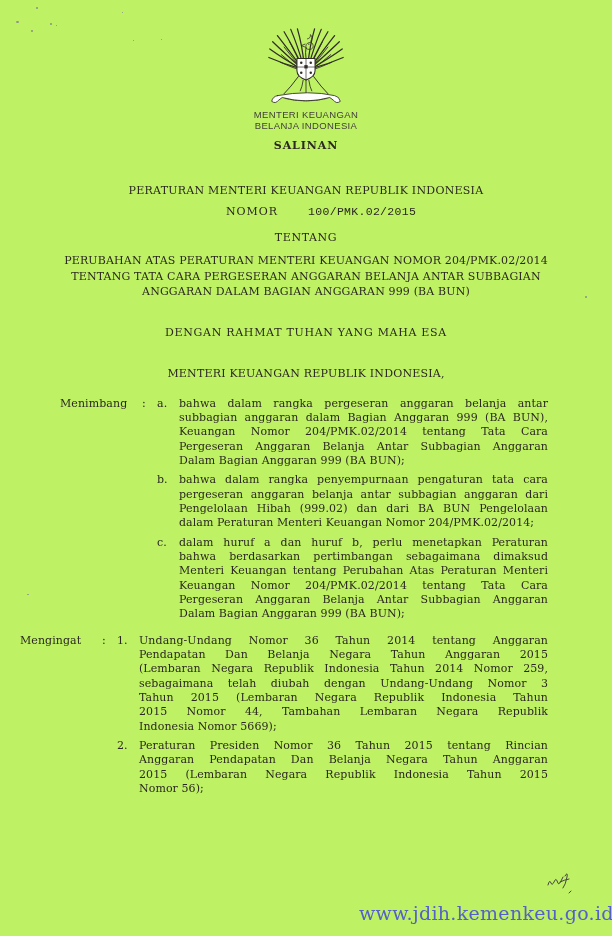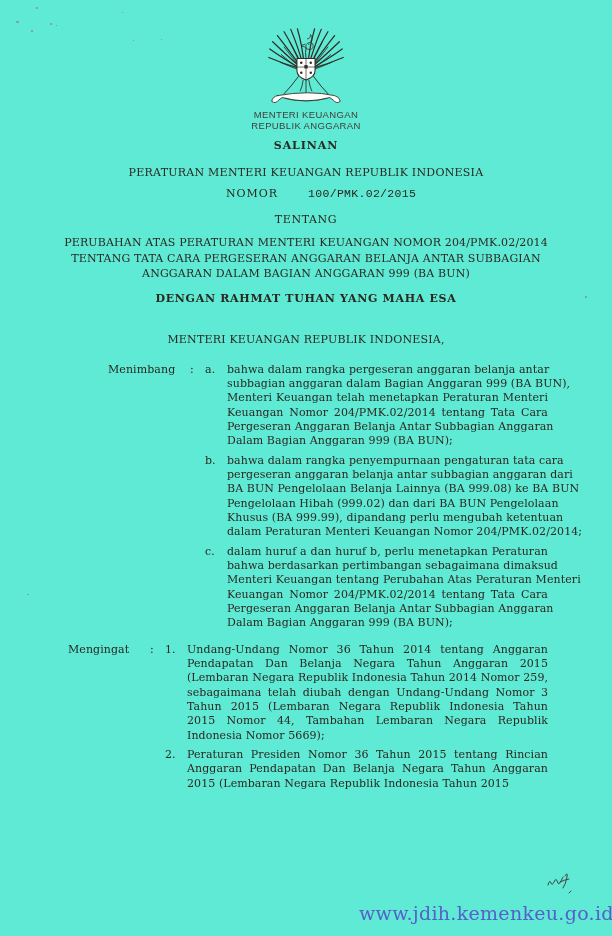--- a/index.html
+++ b/index.html
@@ -1,36 +1,36 @@
 <!DOCTYPE html>
 <html><head>
 <meta charset="utf-8">
 <style>
   html,body { margin:0; padding:0; background:#fdfdfc; }
   .page {
     position:relative; width:612px; height:936px; overflow:hidden;
-    background:#5eead4; font-family:"DejaVu Serif", serif; color:#2b2821;
+    background:#bef264; font-family:"DejaVu Serif", serif; color:#2b2821;
   }
   .emblem { display:block; margin:27px auto 0 auto; }
   .ministry {
     margin-top:2px; text-align:center;
     font-family:"Liberation Sans", sans-serif; font-size:9.5px; line-height:10.5px;
     letter-spacing:0.35px; color:#413e39;
   }
   .salinan { margin-top:8px; text-align:center; font-weight:bold; font-size:11px; letter-spacing:0.9px; }
-  .reg-title { margin-top:14px; text-align:center; font-size:11px; letter-spacing:0.25px; }
+  .reg-title { margin-top:32px; text-align:center; font-size:11px; letter-spacing:0.25px; }
   .nomor-line { margin-top:8px; display:flex; justify-content:center; align-items:baseline; gap:30px;margin-left:30px; }
   .nomor-label { font-size:11px; letter-spacing:1px; }
   .nomor-value { font-family:"Liberation Mono", monospace; font-size:11.5px; letter-spacing:0.3px; }
   .tentang { margin-top:13px; text-align:center; font-size:11px; letter-spacing:0.6px; }
   .subject { margin-top:9px; text-align:center; font-size:11px; line-height:15.5px; letter-spacing:0.15px; }
-  .invocation { margin-top:10px; text-align:center; font-size:11px; letter-spacing:0.7px;font-weight:bold; }
+  .invocation { margin-top:26px; text-align:center; font-size:11px; letter-spacing:0.7px; }
   .issuer { margin-top:28px; text-align:center; font-size:11px; letter-spacing:0.2px; }
 
-  .section { display:flex; padding-left:60px; padding-right:64px; font-size:11px; line-height:14.35px; letter-spacing:0.08px;margin-left:48px; }
+  .section { display:flex; padding-left:60px; padding-right:64px; font-size:11px; line-height:14.35px; letter-spacing:0.08px; }
   .section.menimbang { margin-top:17px; }
   .section.mengingat { margin-top:12px;padding-left:20px; }
   .sec-label { width:82px; flex:none; }
   .sec-colon { width:15px; flex:none; }
   .sec-items { flex:1; min-width:0; }
   .c-item { display:flex; margin-top:5px; }
   .c-item:first-child { margin-top:0; }
   .c-marker { width:22px; flex:none; }
   .c-lines { flex:1; min-width:0; }
   .line { text-align:justify; text-align-last:justify; white-space:nowrap; }
@@ -110,21 +110,21 @@
       </g>
       <path d="M74,104 Q58,126 44,140" stroke-width="2"></path>
       <path d="M106,104 Q122,126 136,140" stroke-width="2"></path>
       <path d="M30,144 q-10,2 -12,12 q8,6 14,-2 l8,-6 q50,14 100,0 l8,6 q6,8 14,2 q-2,-10 -12,-12 q-54,-12 -120,0 z" fill="#fdfdfc" stroke-width="1.8"></path>
       <path d="M46,150 q44,10 88,0" stroke-width="1.2" stroke-dasharray="3,2.5"></path>
     </g>
   </svg>
 
   <div class="ministry">
     <div>MENTERI KEUANGAN</div>
-    <div>REPUBLIK ANGGARAN</div>
+    <div>BELANJA INDONESIA</div>
   </div>
 
   <div class="salinan">SALINAN</div>
 
   <div class="reg-title">PERATURAN MENTERI KEUANGAN REPUBLIK INDONESIA</div>
 
   <div class="nomor-line">
     <span class="nomor-label">NOMOR</span>
     <span class="nomor-value">100/PMK.02/2015</span>
   </div>
@@ -142,34 +142,31 @@
 
   <div class="section menimbang">
     <div class="sec-label">Menimbang</div>
     <div class="sec-colon">:</div>
     <div class="sec-items">
         <div class="c-item">
           <div class="c-marker">a.</div>
           <div class="c-lines">
             <div class="line">bahwa dalam rangka pergeseran anggaran belanja antar</div>
             <div class="line">subbagian anggaran dalam Bagian Anggaran 999 (BA BUN),</div>
-            <div class="line">Menteri Keuangan telah menetapkan Peraturan Menteri</div>
             <div class="line">Keuangan Nomor 204/PMK.02/2014 tentang Tata Cara</div>
             <div class="line">Pergeseran Anggaran Belanja Antar Subbagian Anggaran</div>
             <div class="line">Dalam Bagian Anggaran 999 (BA BUN);</div>
           </div>
         </div>
         <div class="c-item">
           <div class="c-marker">b.</div>
           <div class="c-lines">
             <div class="line">bahwa dalam rangka penyempurnaan pengaturan tata cara</div>
             <div class="line">pergeseran anggaran belanja antar subbagian anggaran dari</div>
-            <div class="line">BA BUN Pengelolaan Belanja Lainnya (BA 999.08) ke BA BUN</div>
             <div class="line">Pengelolaan Hibah (999.02) dan dari BA BUN Pengelolaan</div>
-            <div class="line">Khusus (BA 999.99), dipandang perlu mengubah ketentuan</div>
             <div class="line">dalam Peraturan Menteri Keuangan Nomor 204/PMK.02/2014;</div>
           </div>
         </div>
         <div class="c-item">
           <div class="c-marker">c.</div>
           <div class="c-lines">
             <div class="line">dalam huruf a dan huruf b, perlu menetapkan Peraturan</div>
             <div class="line">bahwa berdasarkan pertimbangan sebagaimana dimaksud</div>
             <div class="line">Menteri Keuangan tentang Perubahan Atas Peraturan Menteri</div>
             <div class="line">Keuangan Nomor 204/PMK.02/2014 tentang Tata Cara</div>
@@ -195,20 +192,21 @@
             <div class="line">2015 Nomor 44, Tambahan Lembaran Negara Republik</div>
             <div class="line">Indonesia Nomor 5669);</div>
           </div>
         </div>
         <div class="c-item">
           <div class="c-marker">2.</div>
           <div class="c-lines">
             <div class="line">Peraturan Presiden Nomor 36 Tahun 2015 tentang Rincian</div>
             <div class="line">Anggaran Pendapatan Dan Belanja Negara Tahun Anggaran</div>
             <div class="line">2015 (Lembaran Negara Republik Indonesia Tahun 2015</div>
+            <div class="line">Nomor 56);</div>
           </div>
         </div>
       </div>
   </div>
 
   <svg class="initials" width="28" height="26" viewBox="0 0 28 26" aria-hidden="true">
     <g fill="none" stroke="#454540" stroke-width="1" stroke-linecap="round">
       <path d="M2,13 Q3.5,7 5,11 Q6,14 8,10 Q10,5 11.5,10 Q12.5,14 15,9 L17,5"></path>
       <path d="M19,4 Q22,-1 21,5 Q19.5,13 17,16"></path>
       <path d="M14,10 Q18,8 23,7"></path>

